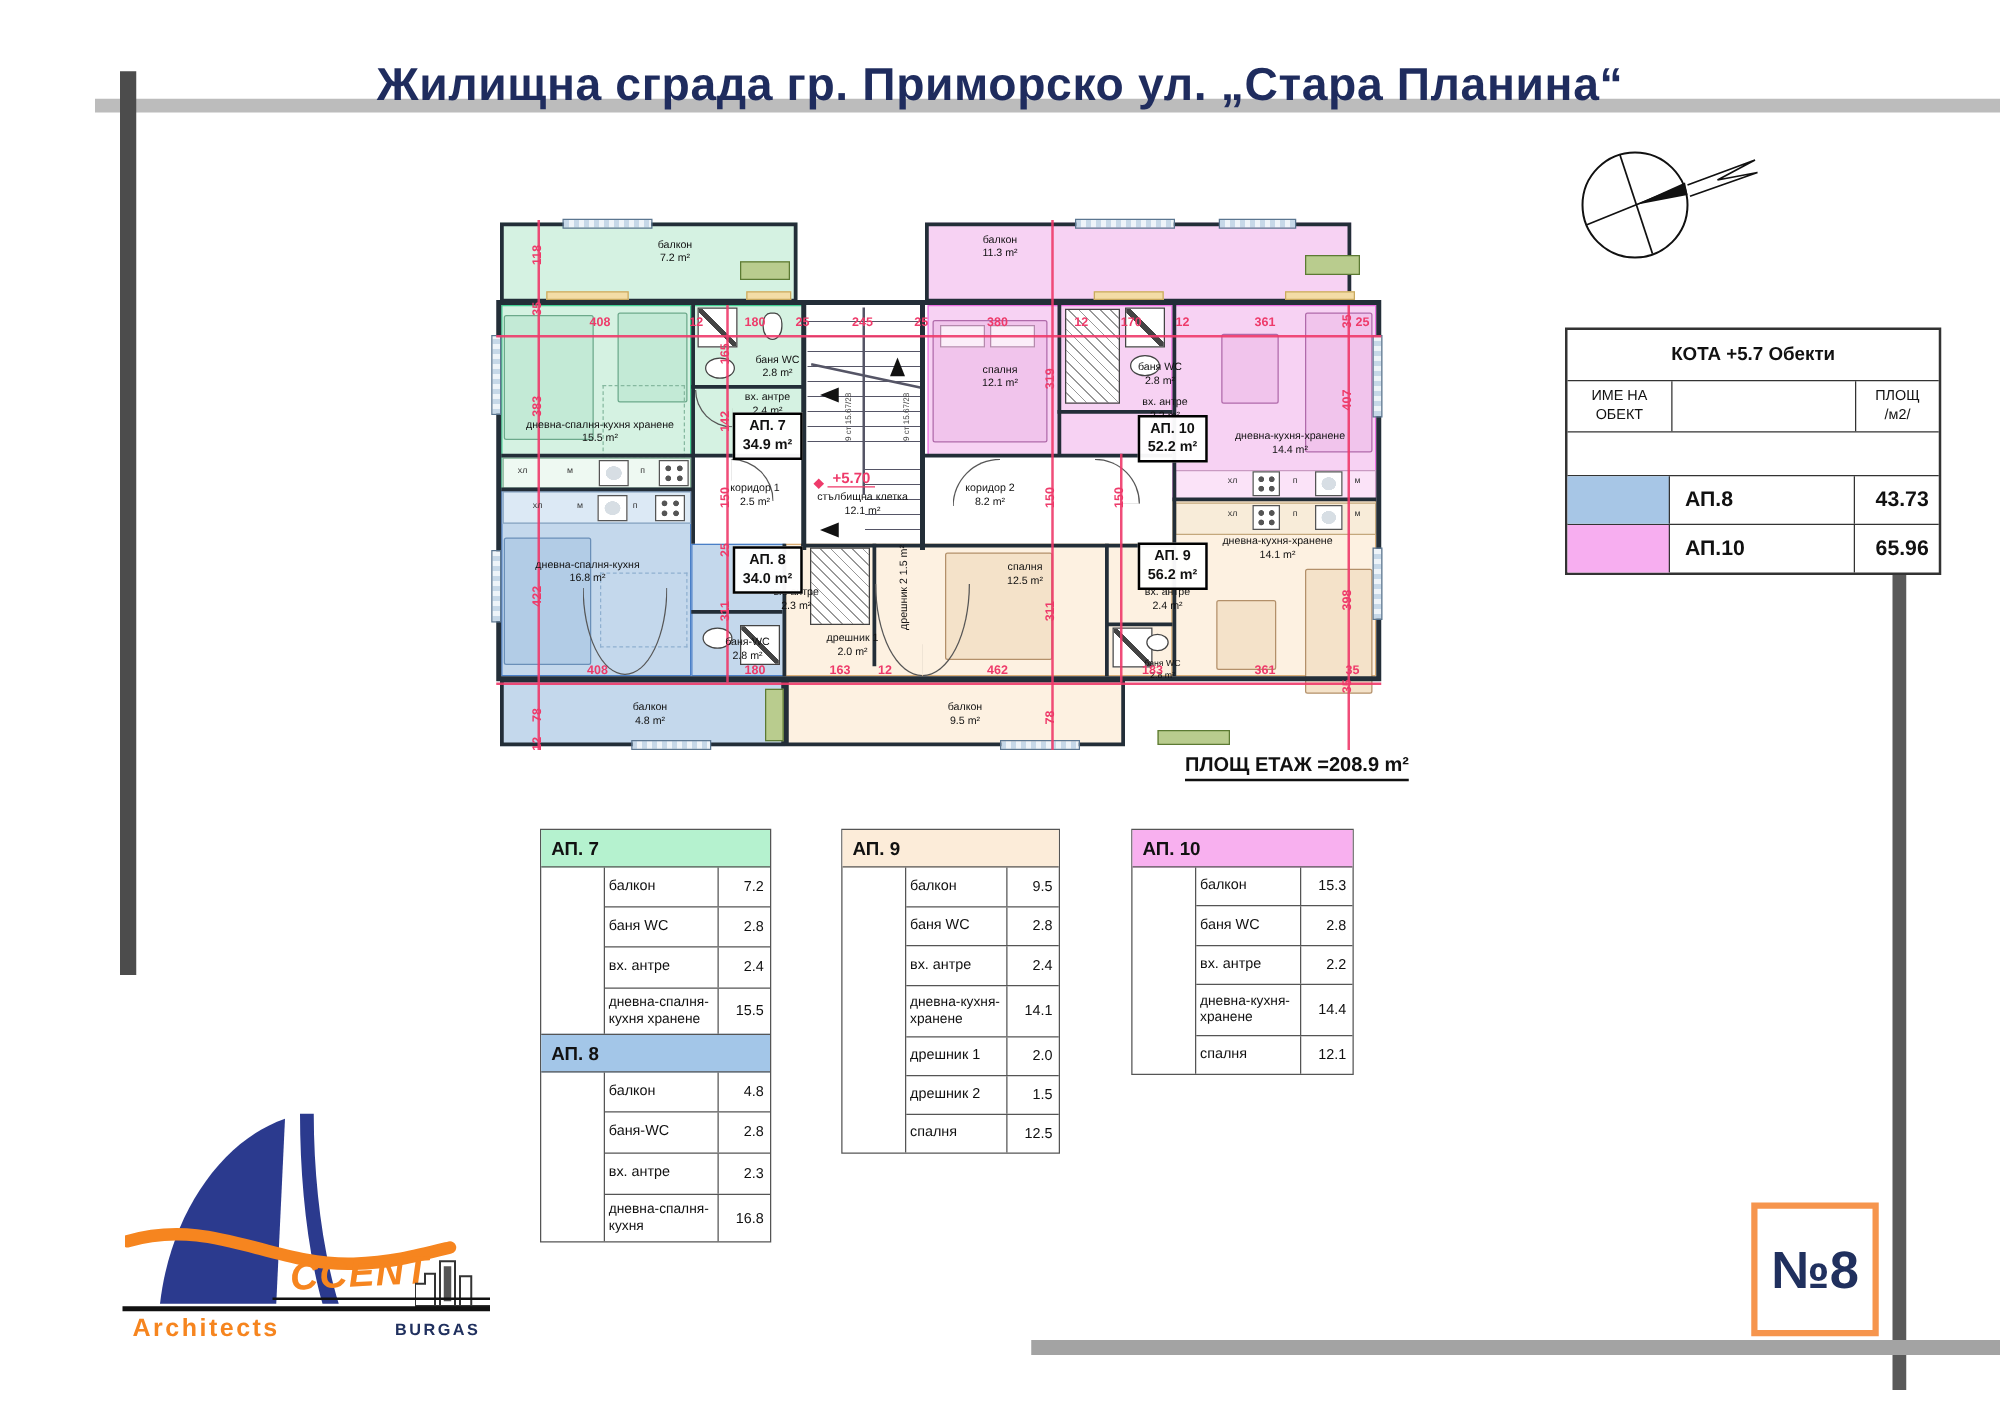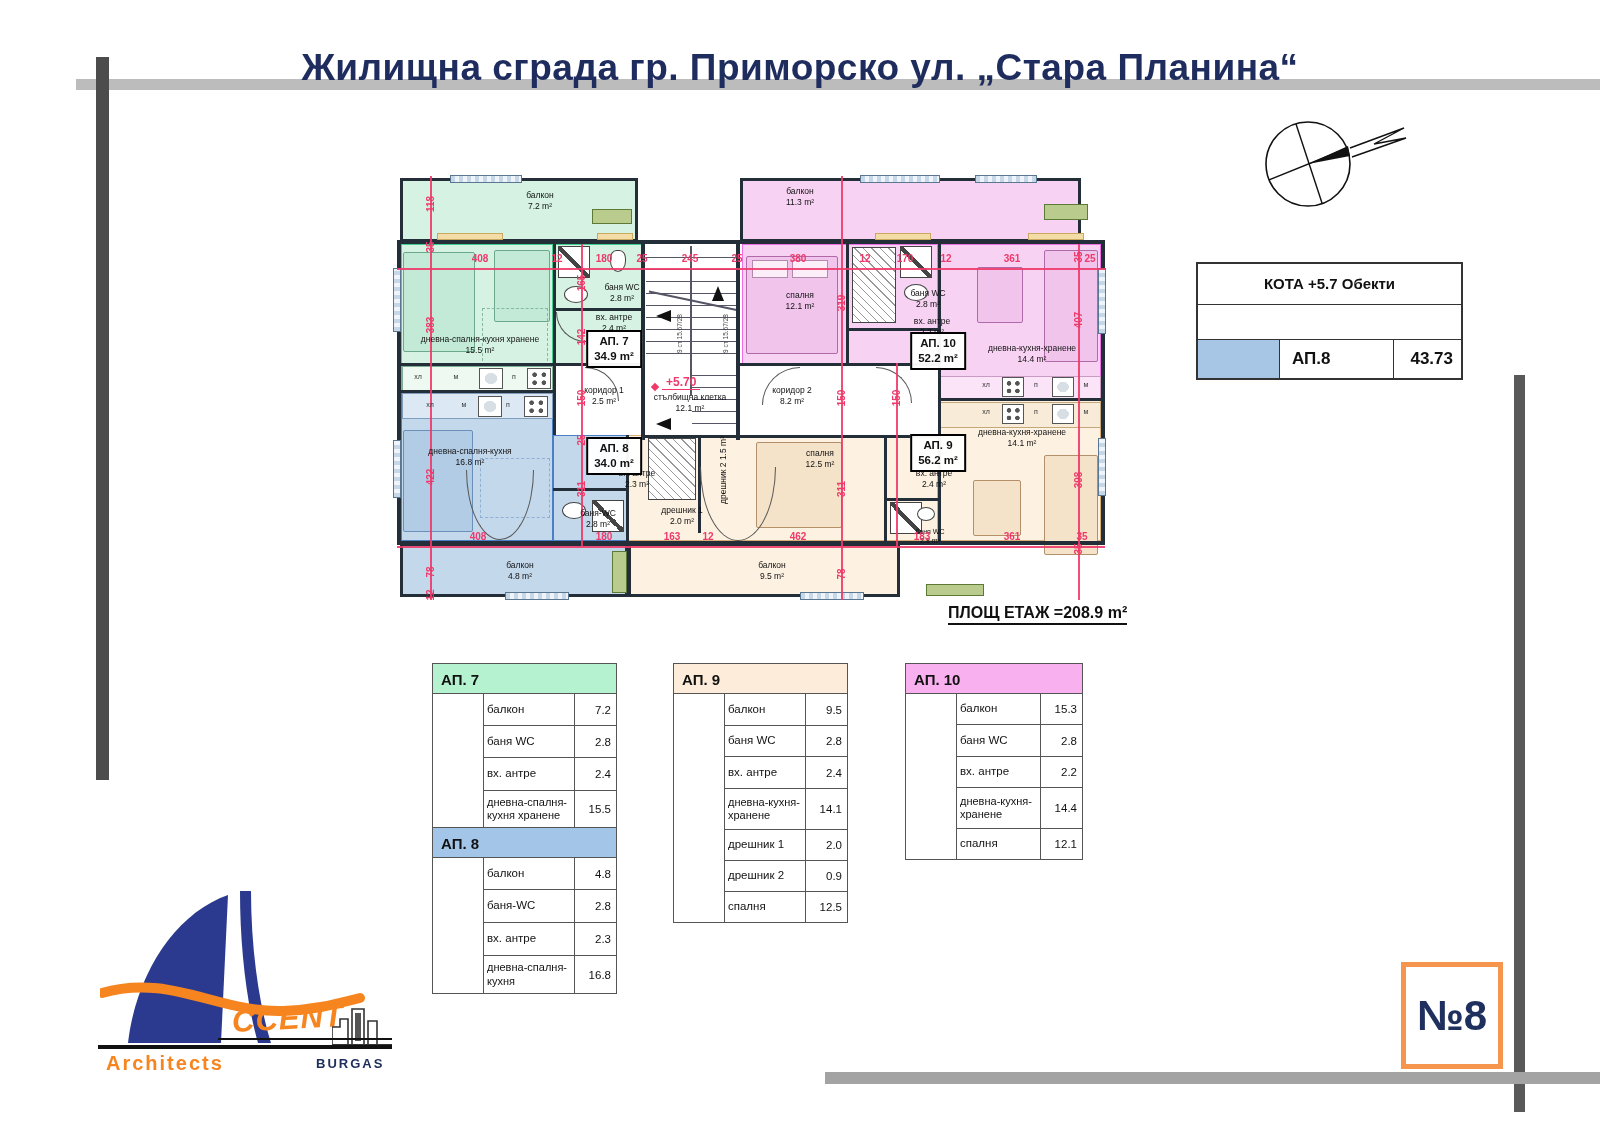--- a/index.html
+++ b/index.html
@@ -316,28 +316,38 @@
   <div class="rl" style="left:820px;top:448px"><span>спалня</span><br><span>12.5 m²</span></div>
   <div class="apbox" style="left:938px;top:434px"><span>АП. 9</span><br><span>56.2 m²</span></div>
   <div class="rl" style="left:934px;top:468px"><span>вх. антре</span><br><span>2.4 m²</span></div>
   <div class="rl wrap" style="left:1022px;top:427px"><span>дневна-кухня-хранене</span><br><span>14.1 m²</span></div>
   <div class="rl" style="left:772px;top:560px"><span>балкон</span><br><span>9.5 m²</span></div>
   <div class="rl" style="left:930px;top:528px;font-size:7px"><span>баня  WC</span><br><span>2.8 m²</span></div>
 </div>
 
 <div id="floor-note" style="left:948px;top:604px">ПЛОЩ ЕТАЖ =208.9 m²</div>
 
-<div id="sumtbl" style="left:1196px;top:262px;width:267px">
+<div id="sumtbl" style="left:1252px;top:262px;width:301px">
   <div class="st-title">КОТА +5.7 Обекти</div>
+  <div class="st-sub">
+    <div class="st-c1">ИМЕ НА ОБЕКТ</div>
+    <div class="st-c2"></div>
+    <div class="st-c3"><span>ПЛОЩ</span><br><span>/м2/</span></div>
+  </div>
   <div class="st-blank"></div>
   <div class="st-row">
     <div class="st-swatch" style="background-color: rgb(167, 198, 230);"></div>
     <div class="st-name">АП.8</div>
     <div class="st-val">43.73</div>
   </div>
+  <div class="st-row">
+    <div class="st-swatch" style="background-color: rgb(247, 174, 240);"></div>
+    <div class="st-name">АП.10</div>
+    <div class="st-val">65.96</div>
+  </div>
 </div>
 
 <div class="apt" style="left:432px;top:663px;width:185px">
   <div class="apt-h first" style="background-color: rgb(181, 242, 207);">АП. 7</div>
   <div class="apt-body">
     <div class="apt-spacer"></div>
     <div class="apt-rows">
       <div class="apt-row" style="min-height:31px">
           <div class="apt-lab">балкон</div>
           <div class="apt-val">7.2</div>
@@ -400,21 +410,21 @@
       <div class="apt-row" style="min-height:40px">
           <div class="apt-lab" style="font-size:11px">дневна-кухня-хранене</div>
           <div class="apt-val">14.1</div>
         </div>
       <div class="apt-row" style="min-height:30px">
           <div class="apt-lab">дрешник 1</div>
           <div class="apt-val">2.0</div>
         </div>
       <div class="apt-row" style="min-height:30px">
           <div class="apt-lab">дрешник 2</div>
-          <div class="apt-val">0.9</div>
+          <div class="apt-val">1.5</div>
         </div>
       <div class="apt-row" style="min-height:30px">
           <div class="apt-lab">спалня</div>
           <div class="apt-val">12.5</div>
         </div>
     </div>
   </div>
 </div>
 
 <div class="apt" style="left:905px;top:663px;width:178px">

